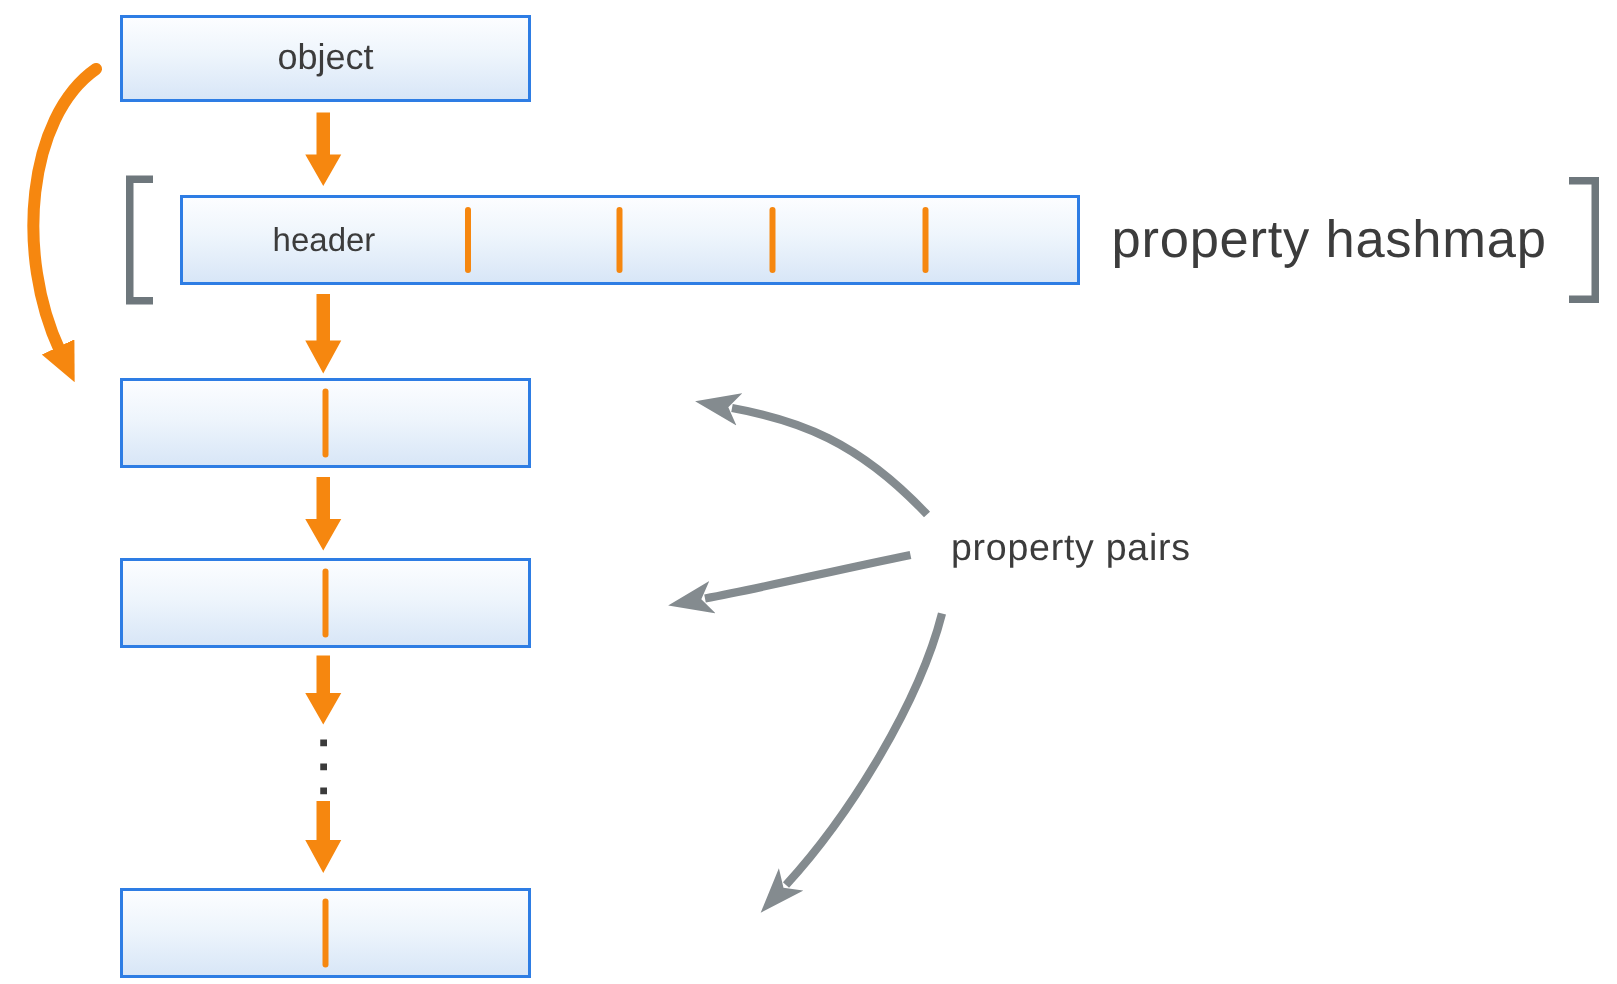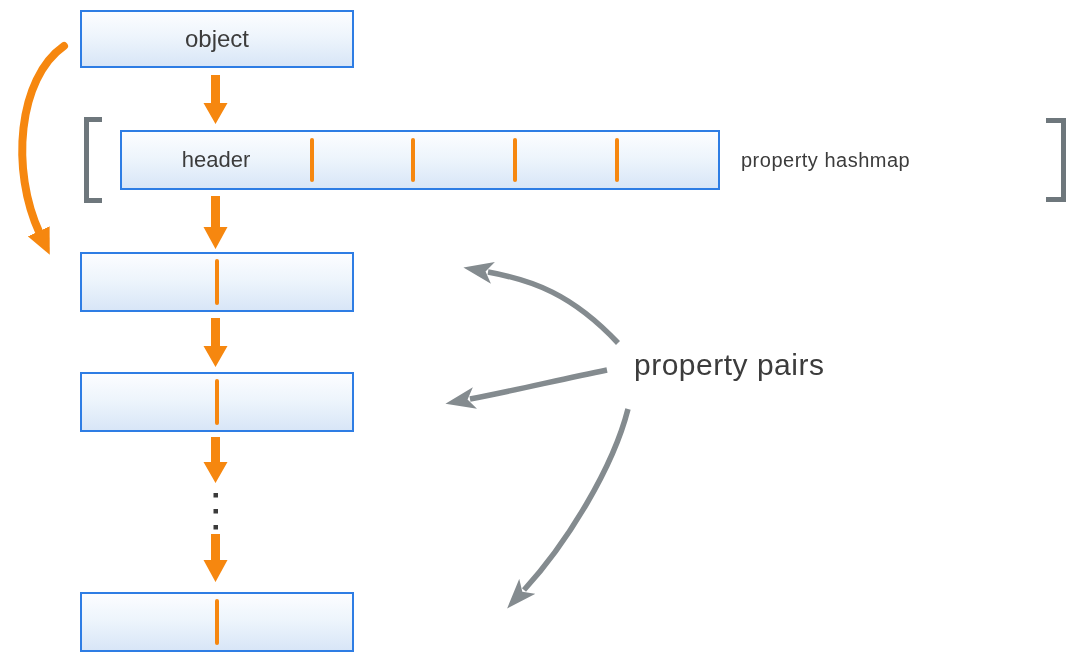--- a/index.html
+++ b/index.html
@@ -72,27 +72,27 @@
     background:var(--orange);
     border-radius:2px;
   }
   .annot{
     position:absolute;
     white-space:nowrap;
     color:var(--text);
   }
   .hashmap-annot{
     left:741px;top:140px;
-    font-size:20px;
+    font-size:35px;
     line-height:40px;
     letter-spacing:0.5px;
   }
   .pairs-annot{
     left:634px;top:346px;
-    font-size:30px;
+    font-size:25px;
     line-height:38px;
     letter-spacing:0.5px;
   }
   .o-fill{fill:var(--orange);}
   .o-stroke{stroke:var(--orange);fill:none;}
   .g-stroke{stroke:var(--arrow-gray);fill:none;}
   .g-fill{fill:var(--arrow-gray);}
   .b-stroke{stroke:var(--bracket-gray);fill:none;}
   .dot{fill:#3b3b3b;}
 </style>

